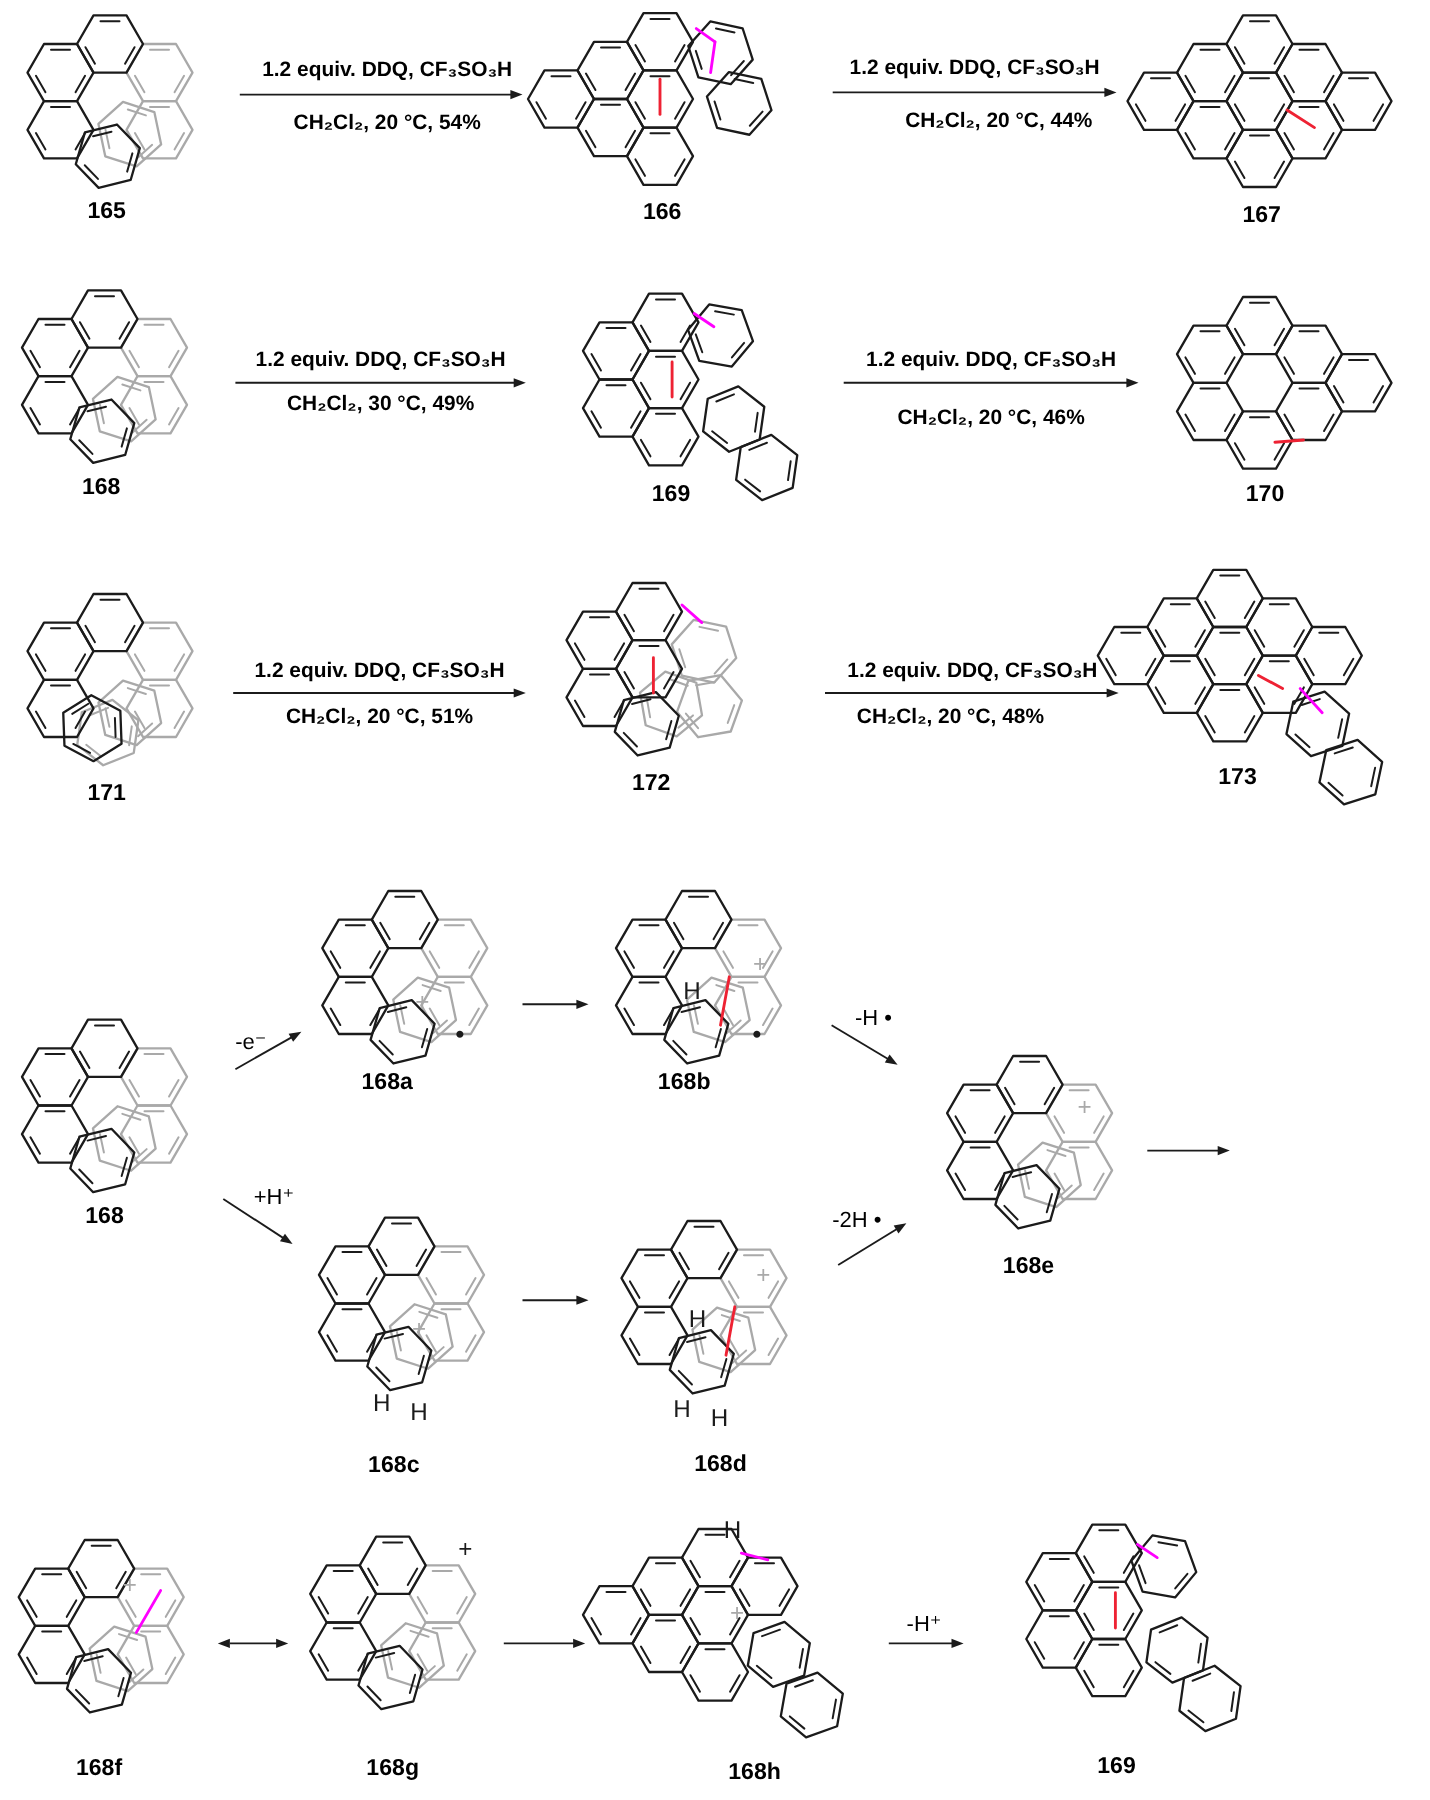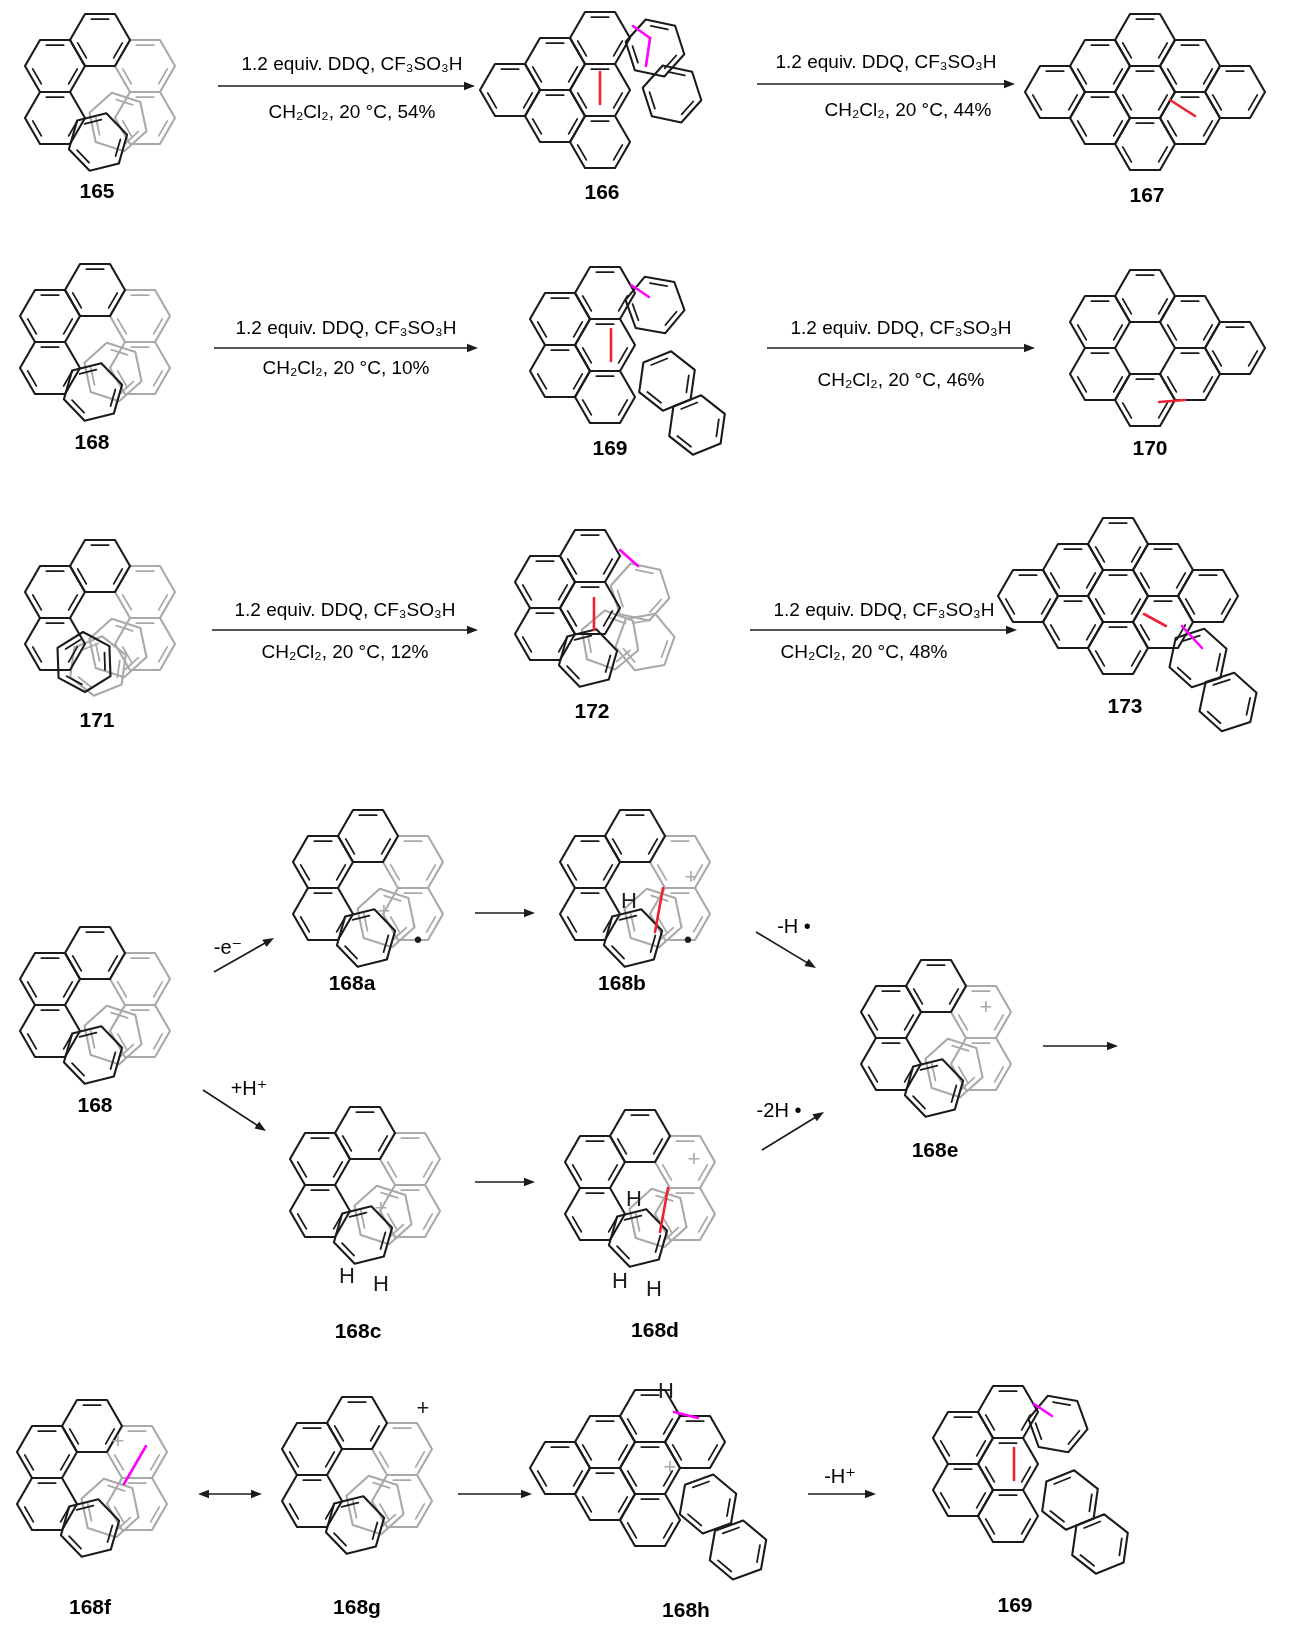--- a/index.html
+++ b/index.html
@@ -1,20 +1,20 @@
 <!DOCTYPE html>
 <html><head>
 <meta charset="utf-8">
 <style>
   html,body{margin:0;padding:0;background:#ffffff;}
   .canvas{position:relative;width:1300px;height:1636px;background:#ffffff;overflow:hidden;
           font-family:"Liberation Sans","DejaVu Sans",sans-serif;color:#000;}
   .canvas svg{position:absolute;left:0;top:0;}
   .txt{position:absolute;transform:translate(-50%,-50%);white-space:nowrap;text-align:center;}
-  .cond{font-size:19px;color:#000;}
+  .cond{font-size:19px;color:#000;font-weight:bold;}
   .mech{font-size:20px;color:#000;}
 </style>
 </head>
 <body>
 
 <div class="canvas">
   <svg id="scheme-svg" width="1300" height="1636" viewBox="0 0 1300 1636">
       <g>
         <polygon points="175.0,66.0 160.0,92.0 130.0,92.0 115.0,66.0 130.0,40.0 160.0,40.0" fill="none" stroke="#a9a9a9" stroke-width="2.1" stroke-linejoin="round"></polygon>
         <line x1="167.32" y1="68.90984535671572" x2="158.68" y2="83.87476433411081" stroke="#a9a9a9" stroke-width="1.8" stroke-linecap="round"></line>
@@ -755,25 +755,25 @@
         <line x1="808" y1="1494" x2="869.4" y2="1494" stroke="#1b1b1b" stroke-width="1.7"></line>
         <polygon points="876,1494,865,1498.2,865,1489.8" fill="#1b1b1b"></polygon>
       </g>
     </svg>
 
   <div class="txt cond" style="left:352px;top:64px">1.2 equiv. DDQ, CF₃SO₃H</div>
   <div class="txt cond" style="left:352px;top:112px">CH₂Cl₂, 20 °C, 54%</div>
   <div class="txt cond" style="left:886px;top:62px">1.2 equiv. DDQ, CF₃SO₃H</div>
   <div class="txt cond" style="left:908px;top:110px">CH₂Cl₂, 20 °C, 44%</div>
   <div class="txt cond" style="left:346px;top:328px">1.2 equiv. DDQ, CF₃SO₃H</div>
-  <div class="txt cond" style="left:346px;top:368px">CH₂Cl₂, 20 °C, 10%</div>
+  <div class="txt cond" style="left:346px;top:368px">CH₂Cl₂, 30 °C, 49%</div>
   <div class="txt cond" style="left:901px;top:328px">1.2 equiv. DDQ, CF₃SO₃H</div>
   <div class="txt cond" style="left:901px;top:380px">CH₂Cl₂, 20 °C, 46%</div>
   <div class="txt cond" style="left:345px;top:610px">1.2 equiv. DDQ, CF₃SO₃H</div>
-  <div class="txt cond" style="left:345px;top:652px">CH₂Cl₂, 20 °C, 12%</div>
+  <div class="txt cond" style="left:345px;top:652px">CH₂Cl₂, 20 °C, 51%</div>
   <div class="txt cond" style="left:884px;top:610px">1.2 equiv. DDQ, CF₃SO₃H</div>
   <div class="txt cond" style="left:864px;top:652px">CH₂Cl₂, 20 °C, 48%</div>
 
   <div class="txt mech" style="left:228px;top:947px">-e⁻</div>
   <div class="txt mech" style="left:249px;top:1088px">+H⁺</div>
   <div class="txt mech" style="left:794px;top:926px">-H •</div>
   <div class="txt mech" style="left:779px;top:1110px">-2H •</div>
   <div class="txt mech" style="left:840px;top:1476px">-H⁺</div>
 </div>
 

